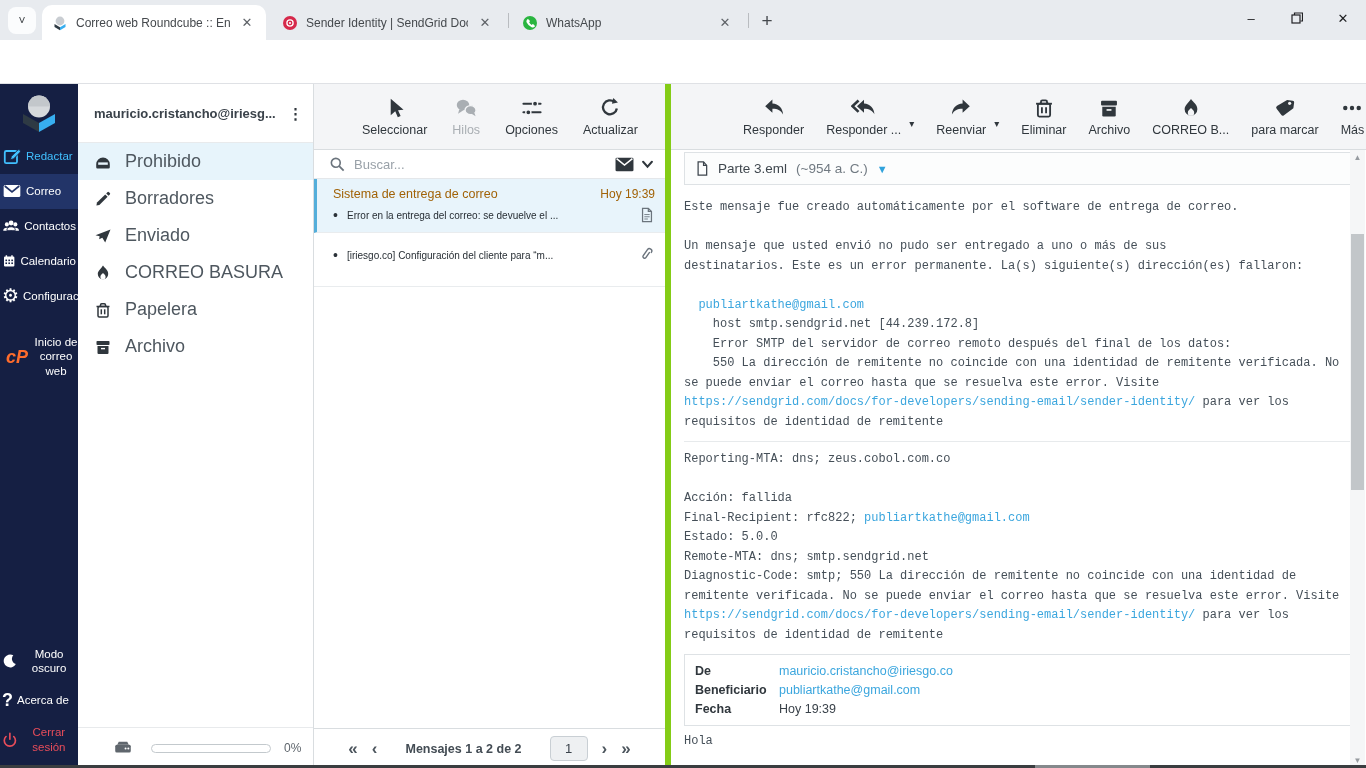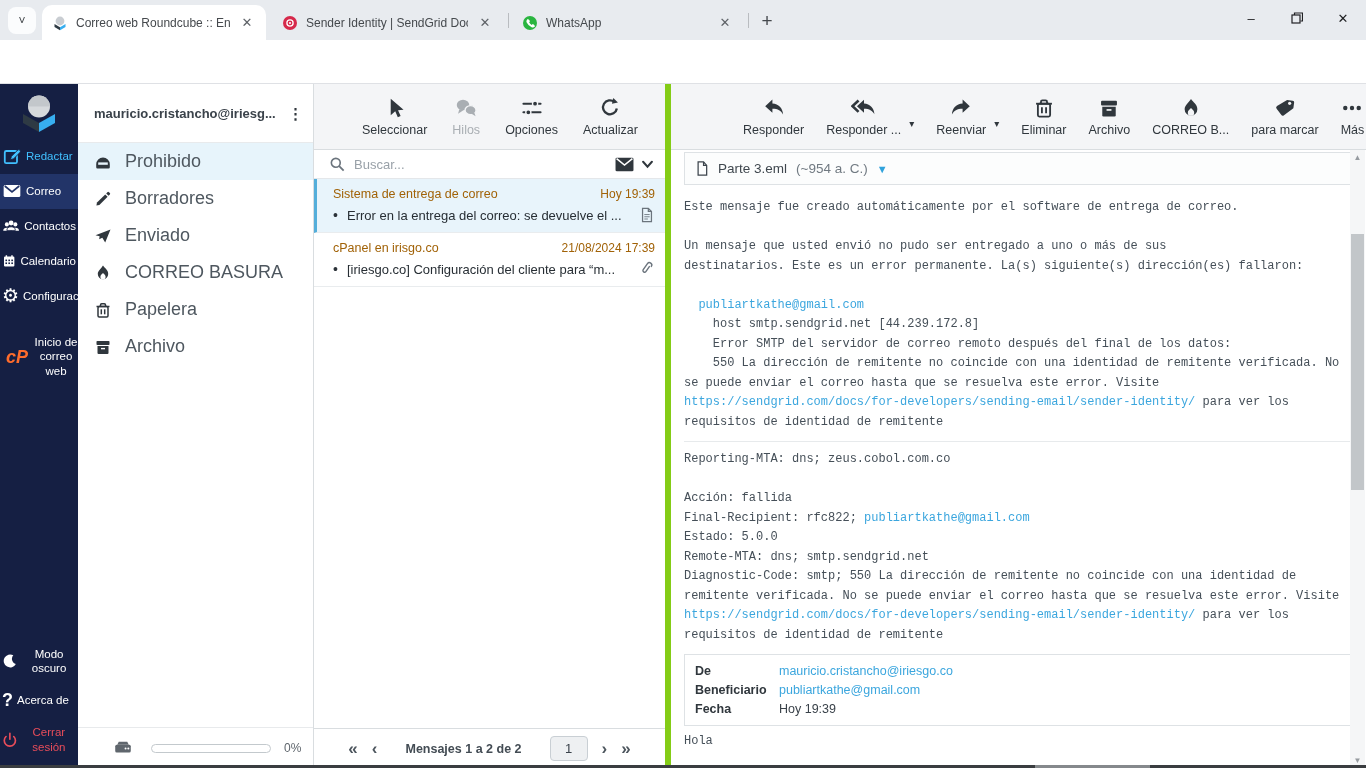--- a/index.html
+++ b/index.html
@@ -64,21 +64,21 @@
   .searchrow { height:29px; border-bottom:1px solid #e4e7ea; display:flex; align-items:center; padding:0 12px 0 15px; gap:8px; flex-shrink:0; }
   .searchrow input { flex:1; border:none; outline:none; background:transparent; font-size:13px; color:#3a424a; font-family:"Liberation Sans",sans-serif; }
   .searchrow input::placeholder { color:#99a1a8; }
   .msgrow { height:54px; border-bottom:1px solid #e9ecee; padding:8px 10px 0 19px; cursor:pointer; }
   .msgrow.selected { background:#e8f4fb; border-left:3px solid #54aeda; padding-left:16px; }
   .msgline1 { display:flex; font-size:12.5px; color:#a16207; }
   .msgline1 .sender { flex:1; }
   .msgline1 .date { font-size:12px; }
   .msgline2 { display:flex; align-items:center; margin-top:5px; gap:4px; }
   .msgline2 .bullet { color:#2b3238; font-size:14px; width:10px; }
-  .msgline2 .subj { flex:1; font-size:13px; color:#272e34; white-space:nowrap; overflow:hidden; }
+  .msgline2 .subj { flex:1; font-size:10px; color:#272e34; white-space:nowrap; overflow:hidden; }
   .msgline2 .micon { color:#6b747d; }
   .listfill { flex:1; }
   .pager { height:40px; border-top:1px solid #d9dde0; display:flex; align-items:center; justify-content:center; gap:14px; flex-shrink:0; }
   .pgnav { color:#4d565e; font-size:17px; font-weight:bold; cursor:pointer; line-height:1; }
   .pglabel { font-size:12.5px; font-weight:bold; color:#434c54; margin:0 14px; }
   .pagebox { width:38px; height:25px; background:#eef0f2; border:1px solid #c9cfd4; border-radius:4px; font-size:13px;
              color:#3a424a; display:flex; align-items:center; justify-content:center; }
 
   
   .content { position:absolute; left:665px; top:0; width:701px; height:100%; background:#fff; border-left:6px solid #84cc16;
@@ -444,24 +444,20 @@
                 <line x1="6" y1="8.5" x2="12" y2="8.5"></line>
                 <line x1="6" y1="11" x2="12" y2="11"></line>
                 <line x1="6" y1="13.5" x2="10" y2="13.5"></line>
               </g>
             </svg>
         </span>
       </div>
     </div>
 
     <div class="msgrow">
-      <div class="msgline1">
-        <span class="sender">cPanel en irisgo.co</span>
-        <span class="date">21/08/2024 17:39</span>
-      </div>
       <div class="msgline2">
         <span class="bullet">•</span>
         <span class="subj">[iriesgo.co] Configuración del cliente para “m...</span>
         <span class="micon">
           <svg width="17" height="18" viewBox="0 0 18 18">
               <path d="M11.6 3.8a2.5 2.5 0 0 0-5 0v7.8a1.7 1.7 0 0 0 3.4 0V5.2" fill="none" stroke="currentColor" stroke-width="1.5" stroke-linecap="round" transform="rotate(35 9 9)"></path>
             </svg>
         </span>
       </div>
     </div>

